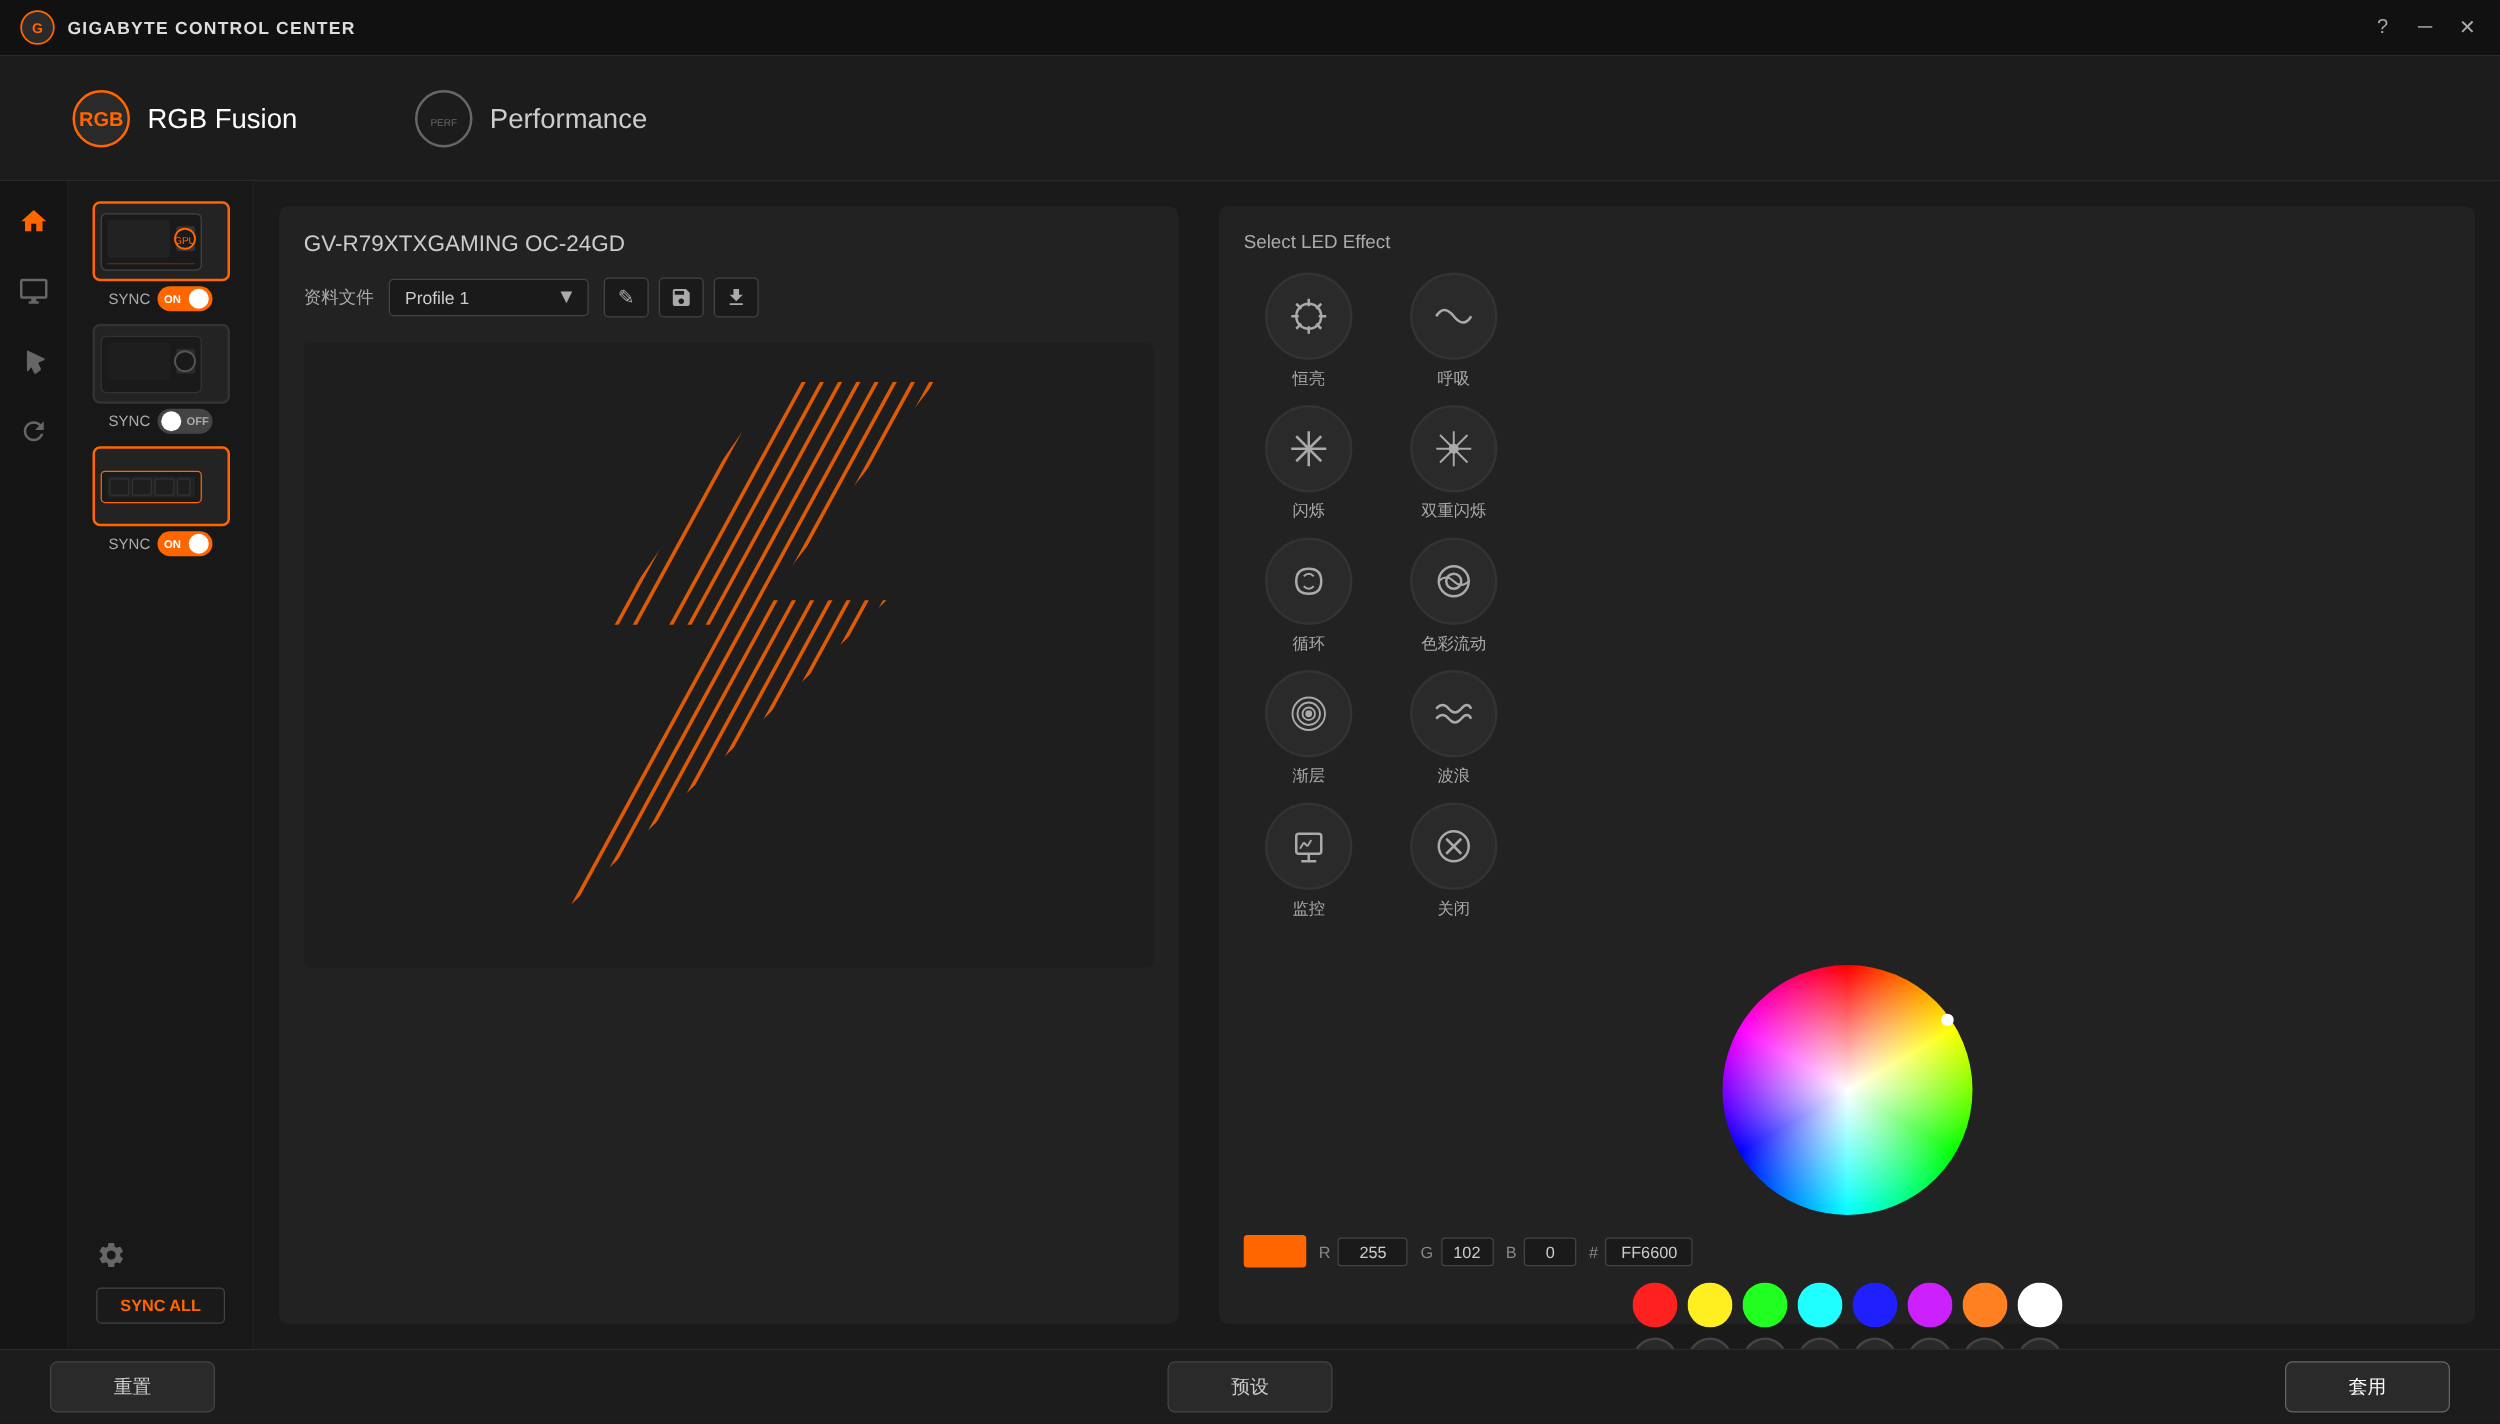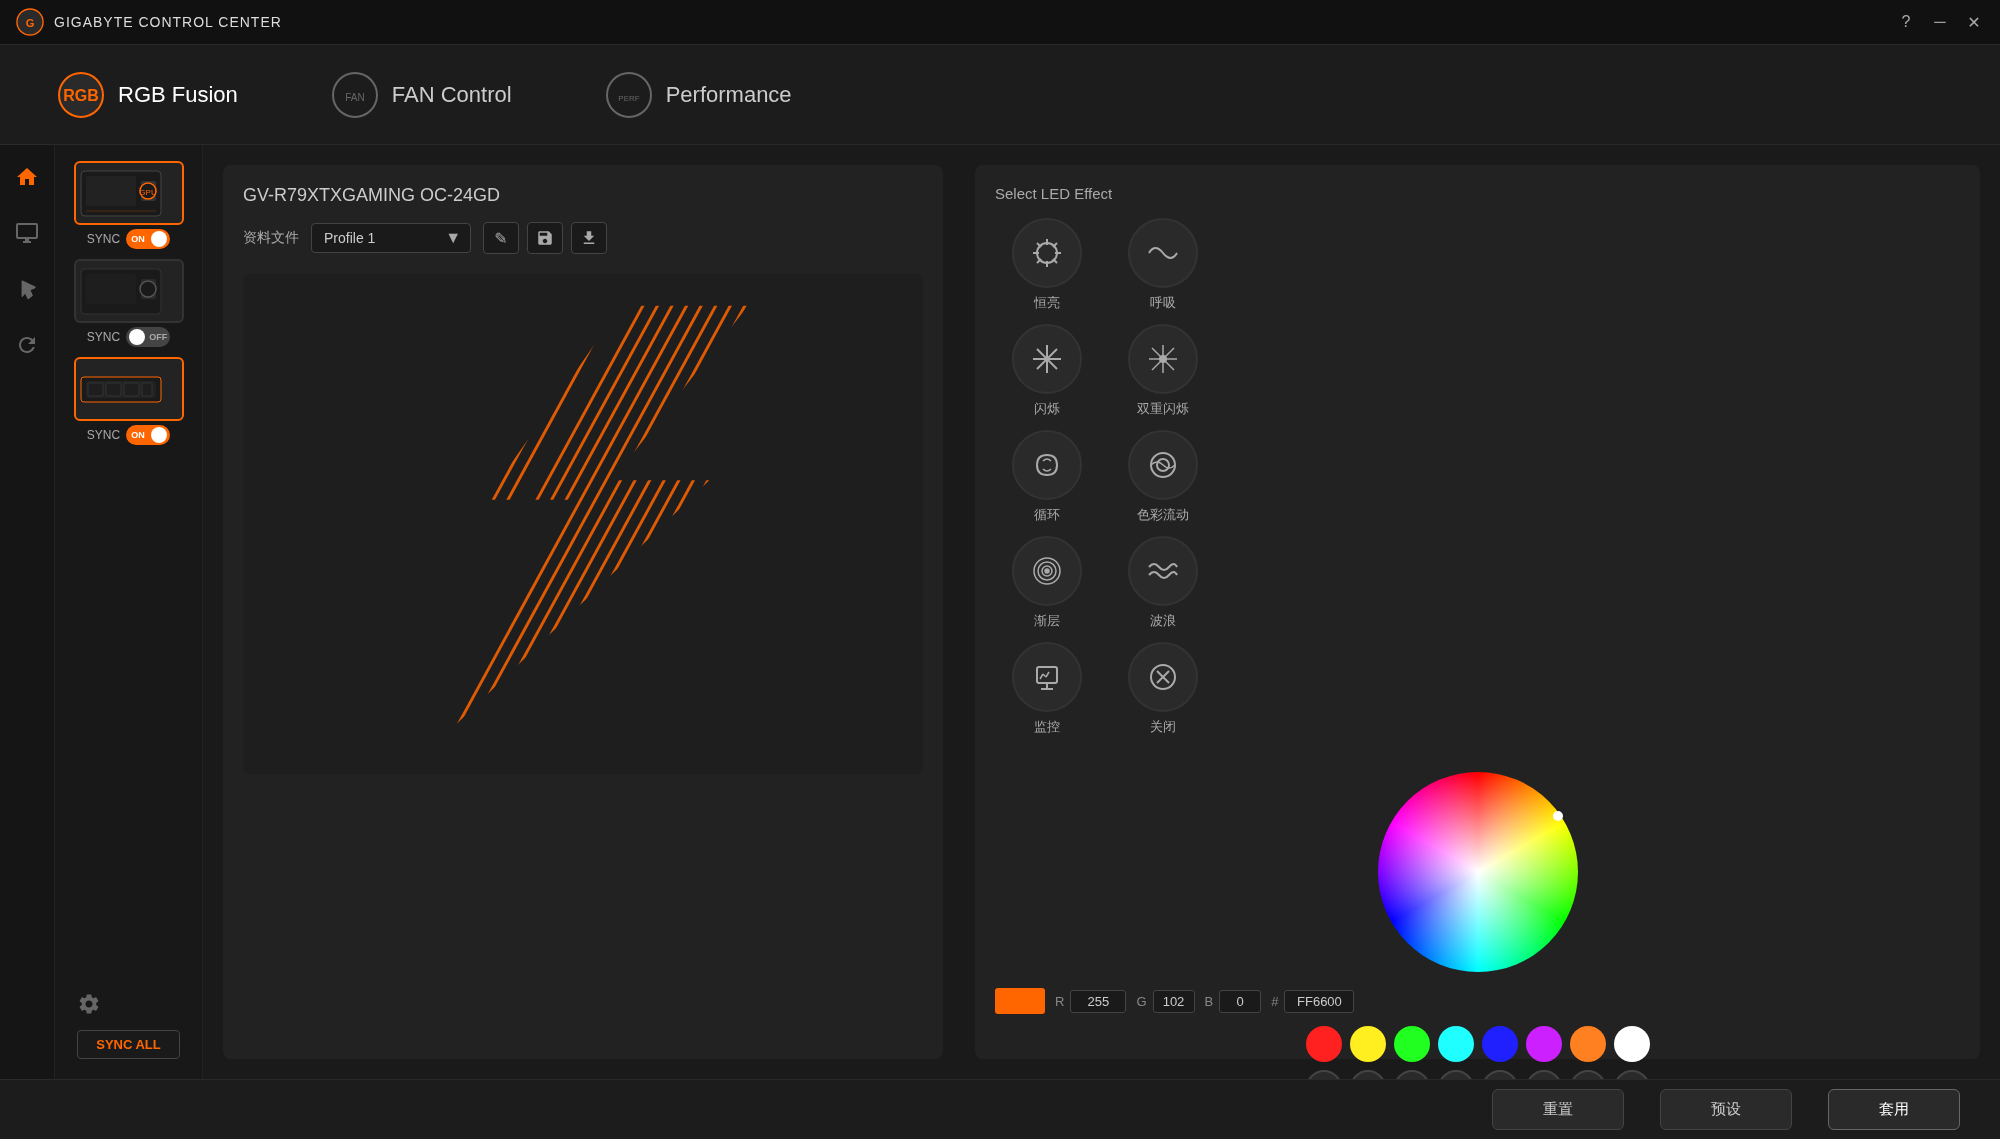--- a/index.html
+++ b/index.html
@@ -28,21 +28,21 @@
       display: flex;
       align-items: center;
       gap: 10px;
     }
     .title-bar-logo {
       width: 28px;
       height: 28px;
     }
     .title-bar-text {
       font-size: 14px;
-      font-weight: normal;
+      font-weight: bold;
       color: #ddd;
       letter-spacing: 1px;
     }
     .title-bar-controls {
       display: flex;
       gap: 14px;
       align-items: center;
     }
     .title-bar-btn {
       color: #aaa;
@@ -355,23 +355,23 @@
       border-color: #444;
     }
 
     
     .bottom-bar {
       width: 100%;
       height: 60px;
       background: #1c1c1c;
       display: flex;
       align-items: center;
-      justify-content: flex-end;
+      justify-content: space-between;
       padding: 0 40px;
-      gap: 36px;
+      gap: 20px;
       border-top: 1px solid #2a2a2a;
     }
     .bottom-btn {
       padding: 10px 50px;
       border-radius: 6px;
       font-size: 15px;
       cursor: pointer;
       border: 1px solid #444;
       background: #2a2a2a;
       color: #ccc;
@@ -489,27 +489,20 @@
   </div>
 </div>
 
 <div class="nav-bar">
   <div class="nav-item active">
     <svg width="50" height="50" viewBox="0 0 50 50">
       <circle cx="25" cy="25" r="22" fill="#2a2a2a" stroke="#ff6600" stroke-width="2"></circle>
       <text x="25" y="31" text-anchor="middle" fill="#ff6600" font-size="16" font-weight="bold">RGB</text>
     </svg>
     <span class="nav-item-label">RGB Fusion</span>
-  </div>
-  <div class="nav-item">
-    <svg width="50" height="50" viewBox="0 0 50 50">
-      <circle cx="25" cy="25" r="22" fill="none" stroke="#666" stroke-width="2"></circle>
-      <text x="25" y="31" text-anchor="middle" fill="#666" font-size="10">FAN</text>
-    </svg>
-    <span class="nav-item-label">FAN Control</span>
   </div>
   <div class="nav-item">
     <svg width="50" height="50" viewBox="0 0 50 50">
       <circle cx="25" cy="25" r="22" fill="none" stroke="#666" stroke-width="2"></circle>
       <text x="25" y="31" text-anchor="middle" fill="#666" font-size="8">PERF</text>
     </svg>
     <span class="nav-item-label">Performance</span>
   </div>
 </div>
 

